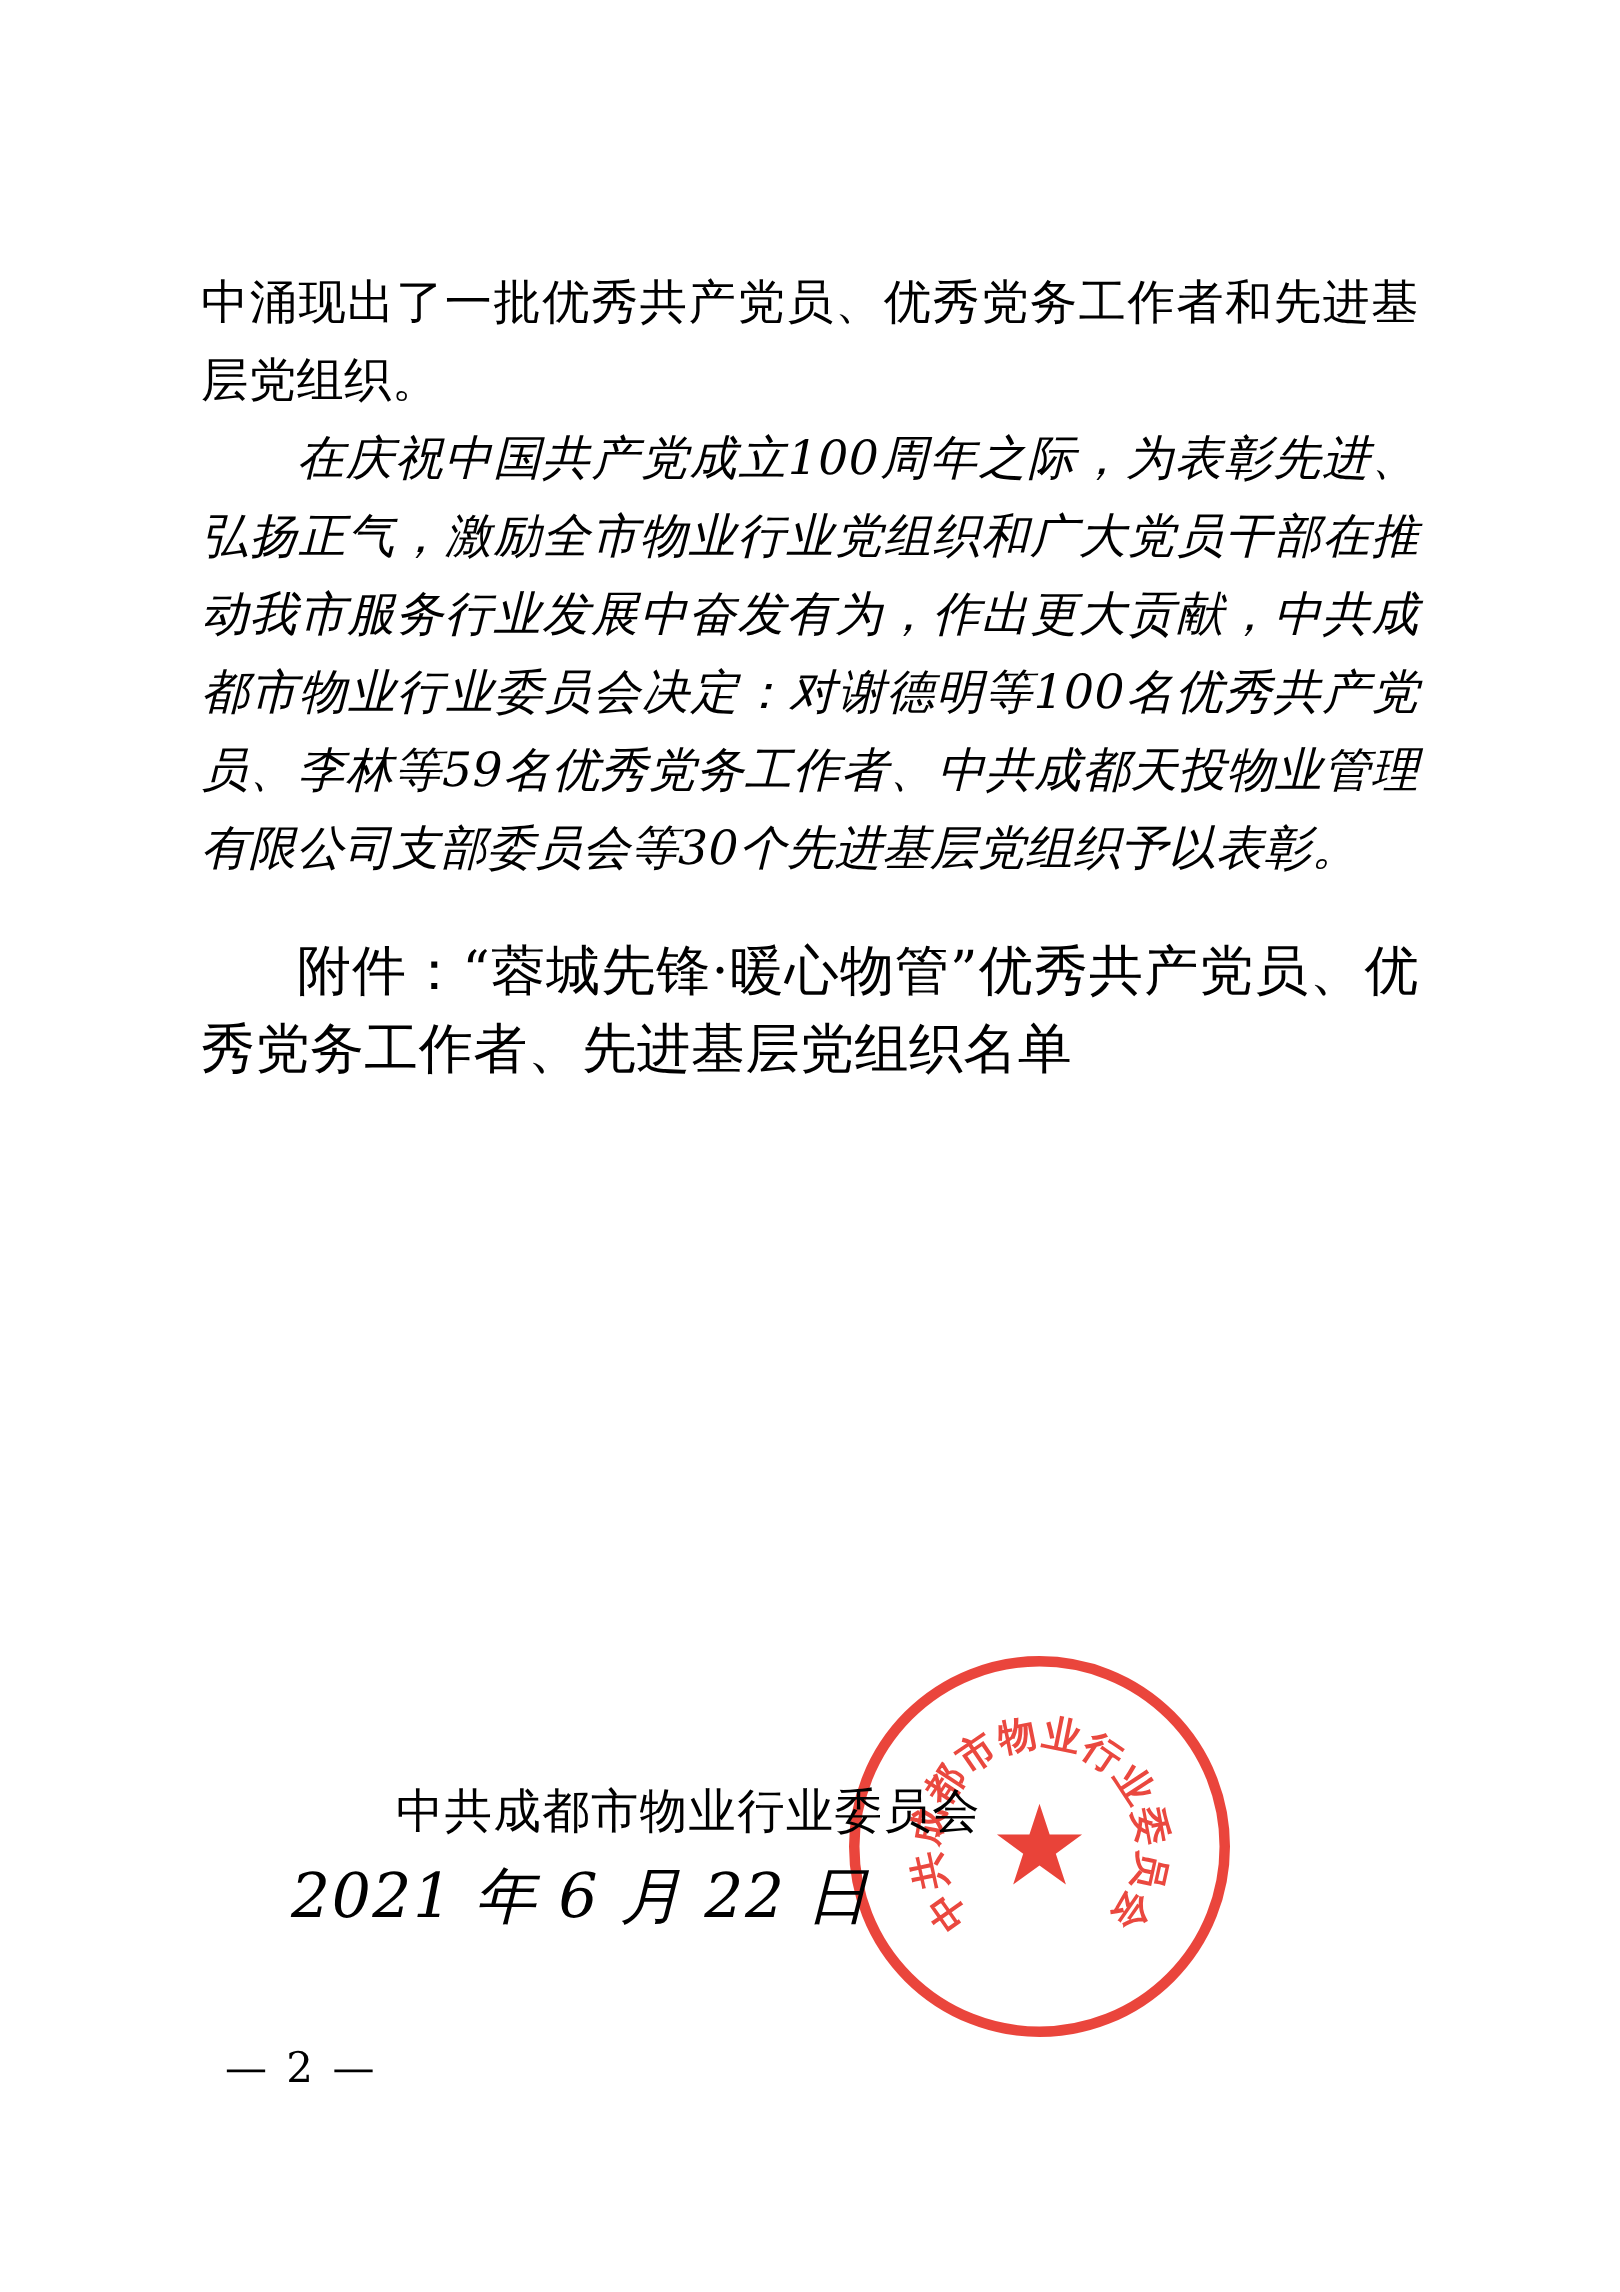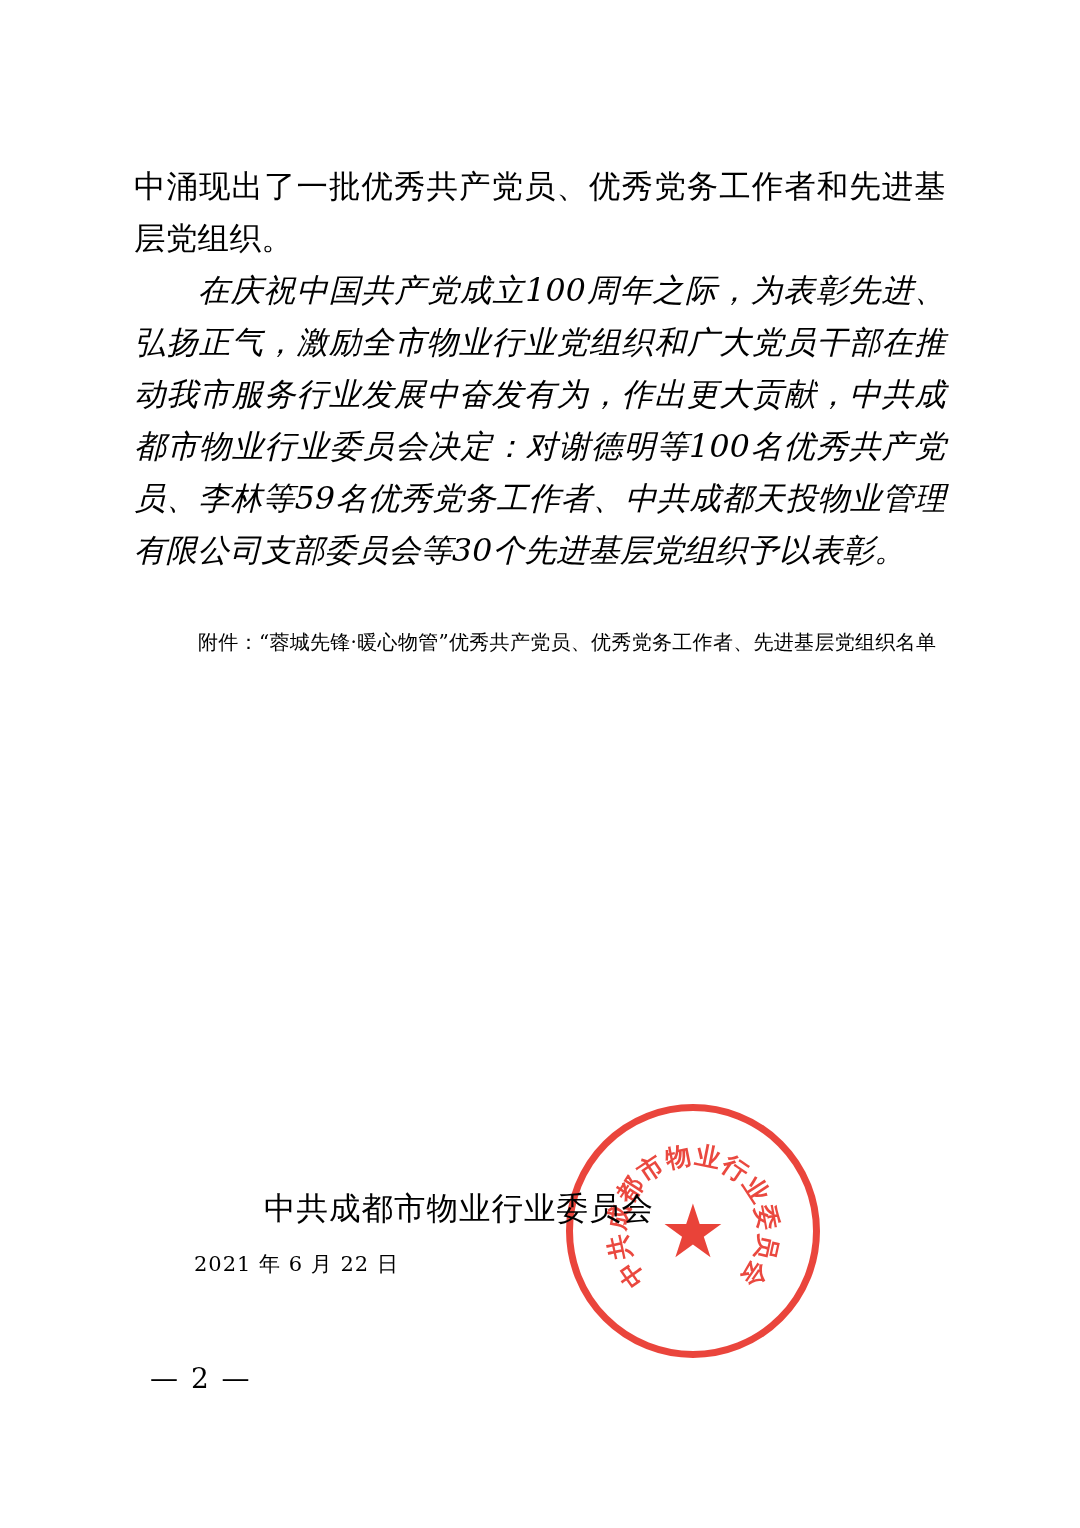--- a/index.html
+++ b/index.html
@@ -14,63 +14,64 @@
   .page {
     position: relative;
     width: 1080px;
     height: 1528px;
     background: #ffffff;
     overflow: hidden;
   }
   .doc-body {
     position: absolute;
     left: 134px;
-    top: 160px;
+    top: 176px;
     width: 812px;
   }
   .para {
     font-size: 31.5px;
     line-height: 52px;
     letter-spacing: 0.3px;
     text-align: justify;
     text-justify: inter-ideograph;
     margin: 0 0 0 0;
     word-break: break-all;
   }
   .para.indent {
     text-indent: 64px;
     font-style: italic;
   }
   .attach {
-    font-size: 20px;
+    font-size: 36px;
     line-height: 52px;
     letter-spacing: 0.3px;
     text-indent: 64px;
-    margin-top: 40px;
+    margin-top: 30px;
     text-align: justify;
     word-break: break-all;
   }
   .signature-block {
     position: absolute;
     left: 134px;
     top: 1180px;
     width: 812px;
     text-align: left;
   }
   .sign-line {
     font-size: 31.5px;
     line-height: 56px;
     letter-spacing: 1px;
     margin-left: 130px;
   }
   .sign-date {
-    font-size: 21px;
+    font-size: 41px;
     line-height: 56px;
     letter-spacing: 1px;
     margin-left: 60px;
+    font-style: italic;
   }
   
   .seal {
     position: absolute;
     left: 566px;
     top: 1104px;
     width: 254px;
     height: 254px;
     pointer-events: none;
   }

